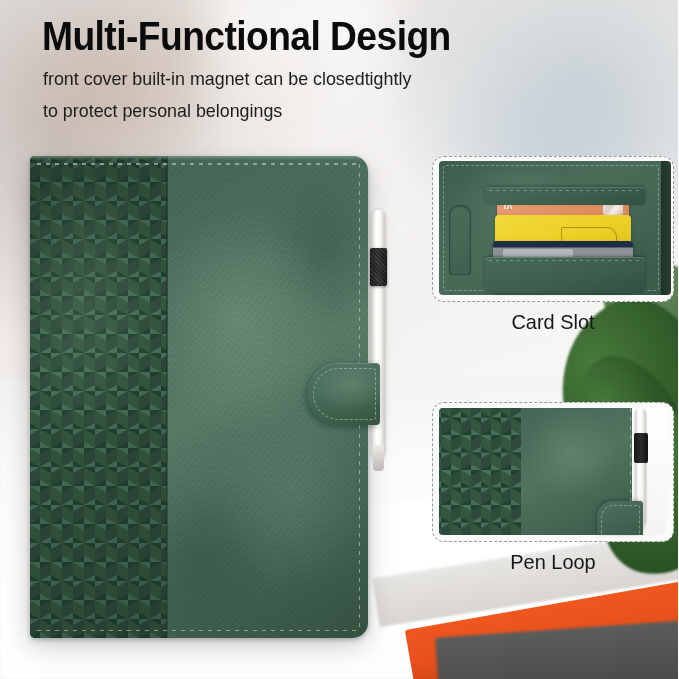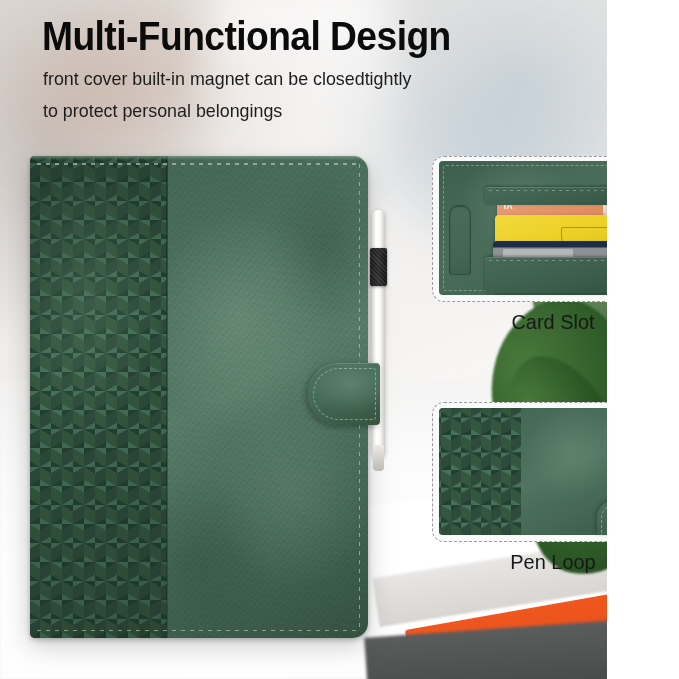--- a/index.html
+++ b/index.html
@@ -5,21 +5,21 @@
   * { margin:0; padding:0; box-sizing:border-box; }
 
   html, body {
     width:679px; height:679px;
     overflow:hidden;
     font-family:"Liberation Sans", sans-serif;
   }
 
   #stage {
     position:relative;
-    width:607px; height:679px;
+    width:678px; height:679px;
     overflow:hidden;
     background:#f2efed;
   }
 
   
   .bg-base {
     position:absolute; inset:0;
     background:
       radial-gradient(ellipse 300px 260px at 86% 12%, #cfd6da 0%, rgba(207,214,218,0) 70%),
       radial-gradient(ellipse 240px 300px at 8% 20%, #c9c3bf 0%, rgba(201,195,191,0) 72%),

